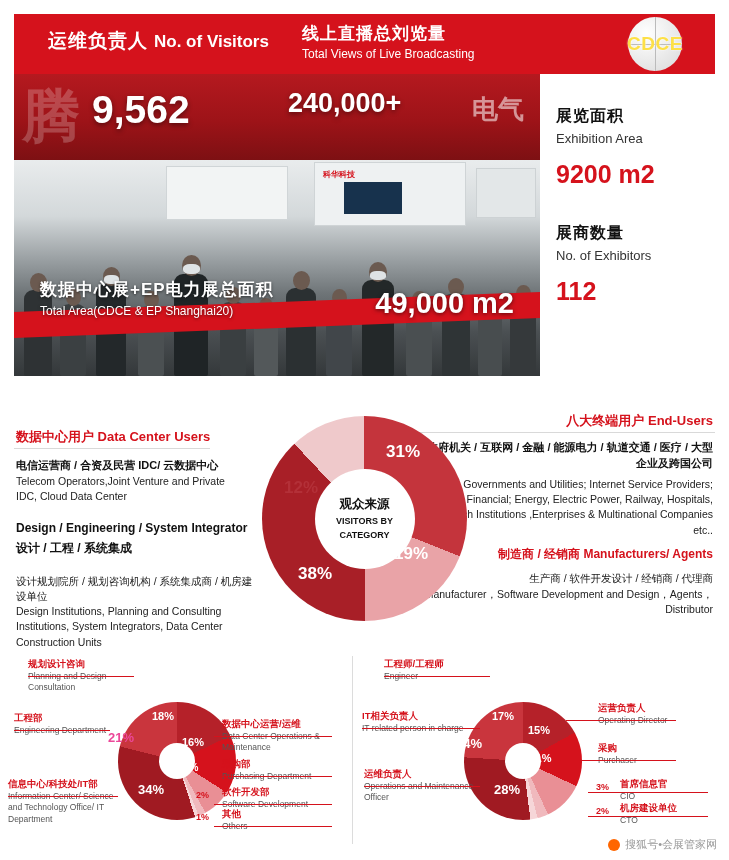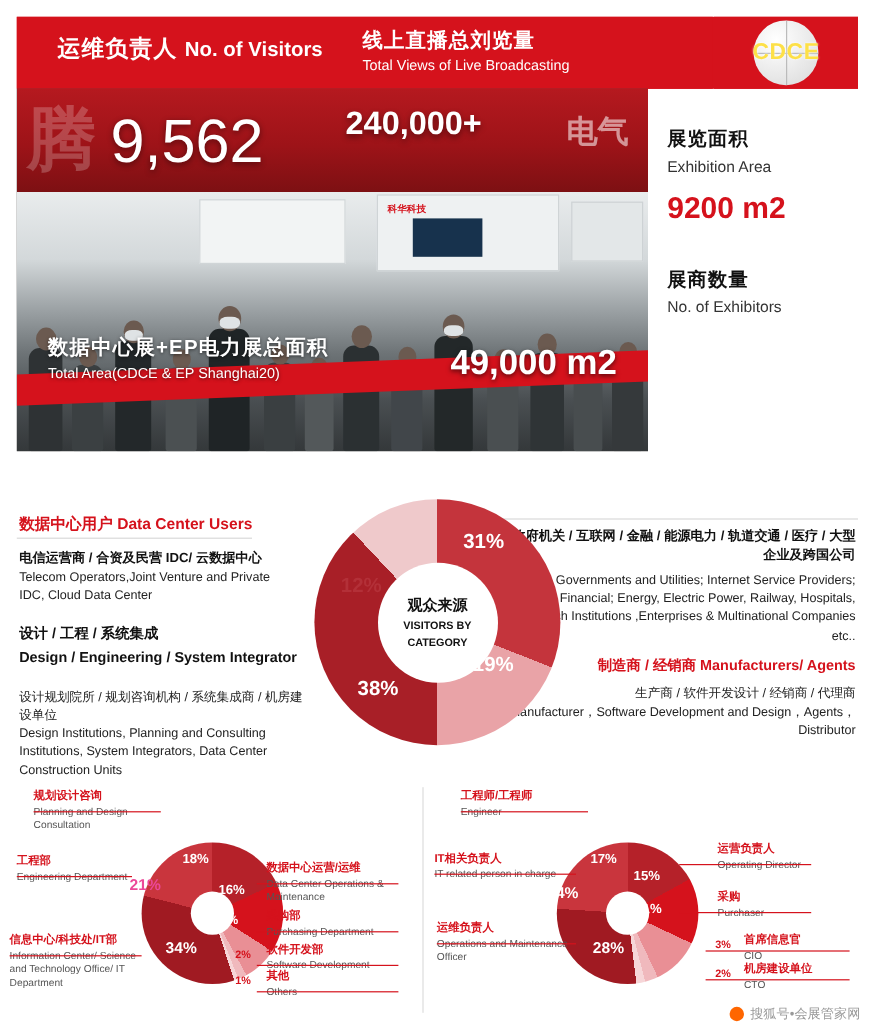--- a/index.html
+++ b/index.html
@@ -38,21 +38,21 @@
   .photo .crowd{position:absolute;left:0;bottom:0;width:100%;height:128px;}
   .photo .p{position:absolute;bottom:0;border-radius:9px 9px 2px 2px;background:#2e3234;}
   .photo .ph{position:absolute;border-radius:50%;background:#6b5a50;}
   .photo .mask{position:absolute;border-radius:40%;background:#dfe3e5;}
   .ribbon{position:absolute;left:0;bottom:48px;width:100%;height:26px;background:#d5121c;transform:skewY(-2.2deg);}
   .photo-caption{position:absolute;left:26px;bottom:58px;color:#fff;z-index:6;}
   .photo-caption .cn{font-size:17px;font-weight:bold;letter-spacing:1px;display:block;text-shadow:0 1px 3px rgba(0,0,0,.6);}
   .photo-caption .en{font-size:12px;display:block;margin-top:3px;text-shadow:0 1px 3px rgba(0,0,0,.6);}
   .photo-area-num{position:absolute;right:26px;bottom:56px;color:#fff;font-size:29px;font-weight:bold;z-index:6;text-shadow:0 1px 4px rgba(0,0,0,.6);text-align:right;}
 
-  .visitors-num{position:absolute;left:92px;top:88px;color:#fff;font-size:51px;font-weight:normal;z-index:7;text-shadow:0 2px 5px rgba(0,0,0,.45);}
+  .visitors-num{position:absolute;left:92px;top:88px;color:#fff;font-size:39px;font-weight:bold;z-index:7;text-shadow:0 2px 5px rgba(0,0,0,.45);}
   .views-num{position:absolute;left:288px;top:88px;color:#fff;font-size:27px;font-weight:bold;z-index:7;text-shadow:0 2px 5px rgba(0,0,0,.45);}
 
   
   .side{position:absolute;left:556px;top:106px;width:165px;}
   .side .block{margin-bottom:34px;}
   .side .cn{font-size:16px;font-weight:bold;color:#111;letter-spacing:1px;}
   .side .en{font-size:13px;color:#333;margin-top:4px;}
   .side .val{font-size:25px;font-weight:bold;color:#d5121c;margin-top:14px;}
 
   
@@ -173,35 +173,37 @@
 
 <div class="side">
   <div class="block">
     <div class="cn">展览面积</div>
     <div class="en">Exhibition Area</div>
     <div class="val">9200 m2</div>
   </div>
   <div class="block">
     <div class="cn">展商数量</div>
     <div class="en">No. of Exhibitors</div>
+    <div class="val">112</div>
   </div>
 </div>
 
 <div class="mid">
   <div class="mid-title-l">数据中心用户 Data Center Users</div>
   <div class="hr-l"></div>
+  <div class="mid-title-r">八大终端用户 End-Users</div>
   <div class="hr-r"></div>
 
   <div class="blk" style="left:16px;top:58px;width:230px;">
     <span class="h2">电信运营商 / 合资及民营 IDC/ 云数据中心</span>
     <span>Telecom Operators,Joint Venture and Private IDC, Cloud Data Center</span>
   </div>
   <div class="blk" style="left:16px;top:120px;width:240px;">
+    <span class="h">Design / Engineering / System Integrator</span>
     <span class="h">设计 / 工程 / 系统集成</span>
-    <span class="h">Design / Engineering / System Integrator</span>
     <span style="display:block;margin-top:16px;white-space:pre-line;">设计规划院所 / 规划咨询机构 / 系统集成商 / 机房建设单位
 Design Institutions, Planning and Consulting Institutions, System Integrators, Data Center Construction Units</span>
   </div>
 
   <div class="blk right-txt" style="right:16px;top:40px;width:290px;">
     <span class="h2">政府机关 / 互联网 / 金融 / 能源电力 / 轨道交通 / 医疗 / 大型企业及跨国公司</span>
     <span style="display:block;margin-top:5px;">Governments and Utilities; Internet Service Providers; Financial; Energy, Electric Power, Railway, Hospitals, Research Institutions ,Enterprises &amp; Multinational Companies etc..</span>
   </div>
   <div class="blk right-txt" style="right:16px;top:146px;width:290px;">
     <span class="h" style="color:#d5121c;">制造商 / 经销商 Manufacturers/ Agents</span>

